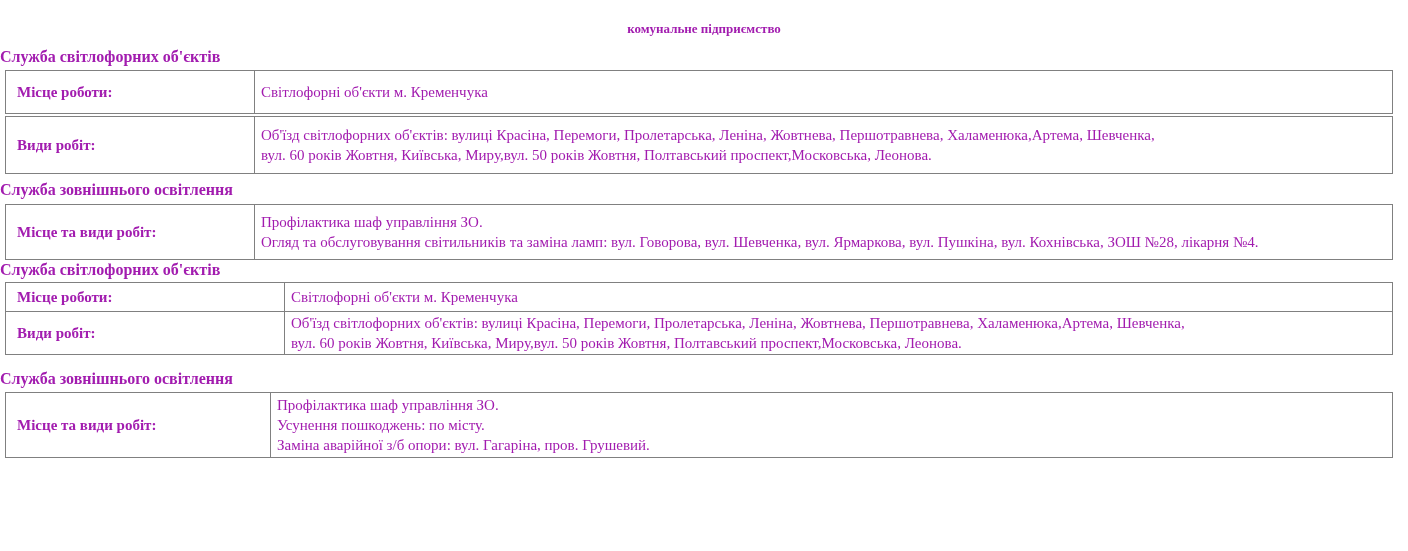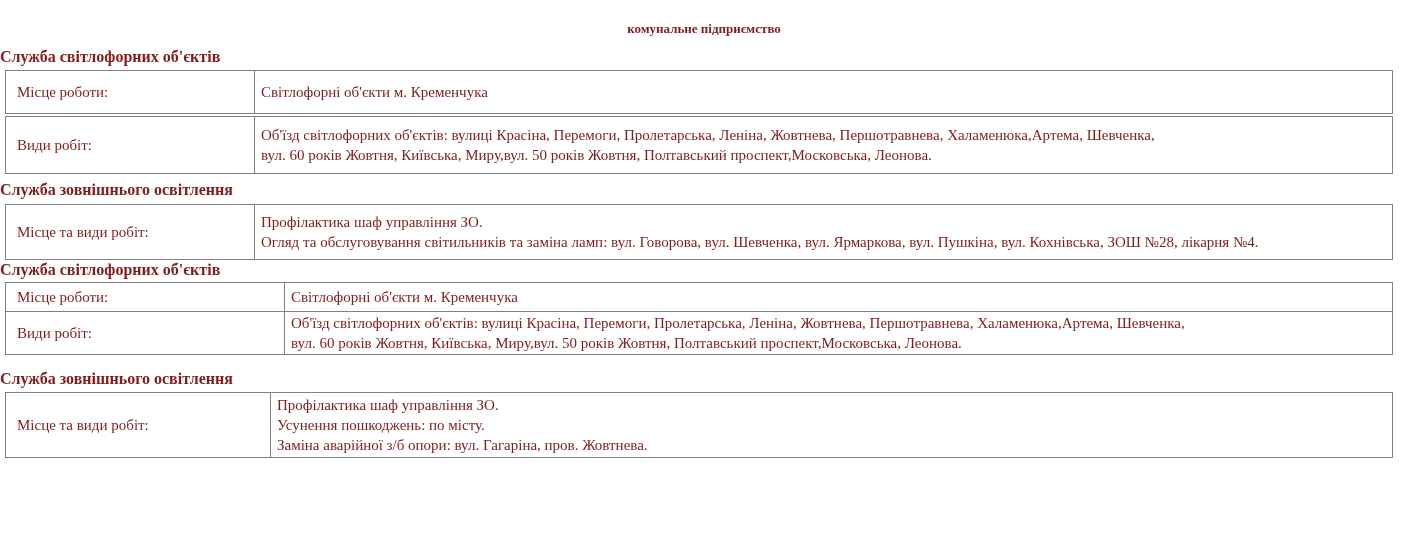--- a/index.html
+++ b/index.html
@@ -1,21 +1,21 @@
 <!DOCTYPE html>
 <html><head>
 <meta charset="utf-8">
 <style>
   html,body{margin:0;padding:0;background:#ffffff;}
   #page{
     position:relative;
     width:1408px;
     height:551px;
     background:#ffffff;
-    color:#7f1d1d;
+    color:#a21caf;
     font-family:"Liberation Serif","DejaVu Serif",serif;
     overflow:hidden;
   }
   .center{text-align:center;}
   .org{
     font-size:13px;
     line-height:15px;
     font-weight:bold;
   }
   .org-first{padding-top:21px;}
@@ -40,21 +40,21 @@
     width:1388px;
     margin-left:5px;
   }
   table.doc-table td{
     border:1px solid #808080;
     font-size:15px;
     line-height:20px;
     vertical-align:middle;
   }
   td.label-cell{
-    font-weight:normal;
+    font-weight:bold;
     padding-left:11px;
   }
   td.value-cell{
     padding-left:6px;
     padding-right:8px;
     margin-left:36px;
   }
   .t1{margin-top:5px;}
   .t1 td{padding-top:11px;padding-bottom:11px;}
   .t2{margin-top:2px;}
@@ -135,19 +135,19 @@
 
   <div class="heading h-lighting2">Служба зовнішнього освітлення</div>
 
   <table class="doc-table t5">
     <tbody>
         <tr>
       <td class="label-cell label-col">Місце та види робіт:</td>
       <td class="value-cell">
         <div class="cell-line">Профілактика шаф управління ЗО.</div>
         <div class="cell-line">Усунення пошкоджень: по місту.</div>
-        <div class="cell-line">Заміна аварійної з/б опори: вул. Гагаріна, пров. Жовтнева.</div>
+        <div class="cell-line">Заміна аварійної з/б опори: вул. Гагаріна, пров. Грушевий.</div>
       </td>
     </tr>
   </tbody>
     </table>
 
 </div>
 
 </body></html>

